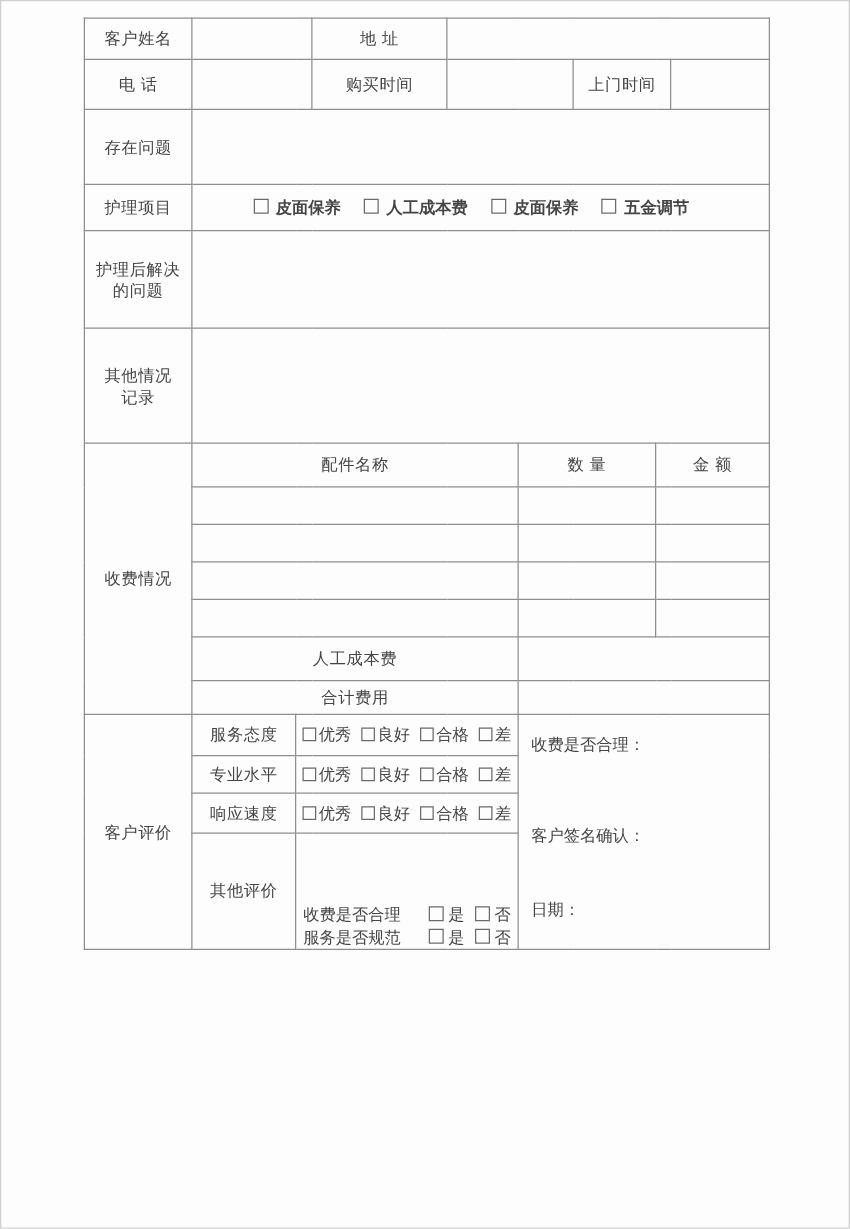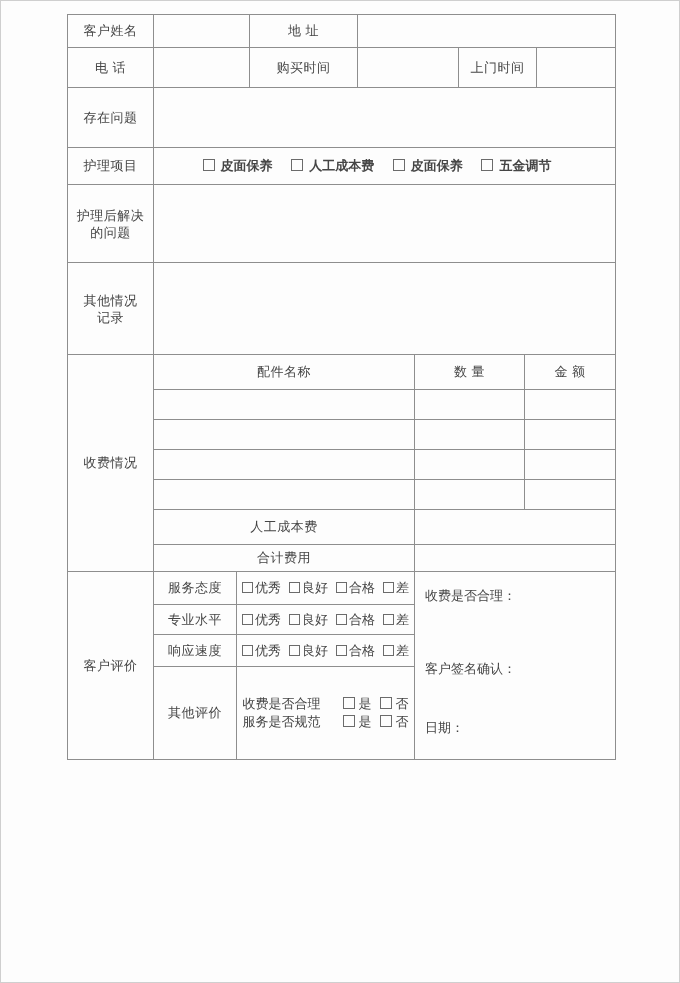--- a/index.html
+++ b/index.html
@@ -50,21 +50,21 @@
   }
   
   td.care-opts{text-align:left;padding-left:48px;}
   .opt{margin-right:15px;white-space:nowrap;font-weight:bold;}
   .opt .cb{margin-right:6px;}
   
   .ropt{margin:0 4px;white-space:nowrap;text-align:right;}
   .ropt .cb{width:9px;height:9px;margin-right:2px;}
   
   td.questions{vertical-align:middle;}
-  .qwrap{display:flex;flex-direction:column;justify-content:center;height:91px;}
+  .qwrap{display:flex;flex-direction:column;justify-content:flex-end;height:91px;}
   .qline{white-space:nowrap;}
   .qtext{margin-right:14px;}
   .yn{margin-left:8px;white-space:nowrap;}
   .yn .cb{margin-right:4px;}
   
   td.remarks{position:relative;text-align:left;vertical-align:top;}
   .remark-label{position:absolute;left:10px;white-space:nowrap;}
   .remark-suggest{top:15px;}
   .remark-sign{top:88px;}
   .remark-date{top:147px;}

